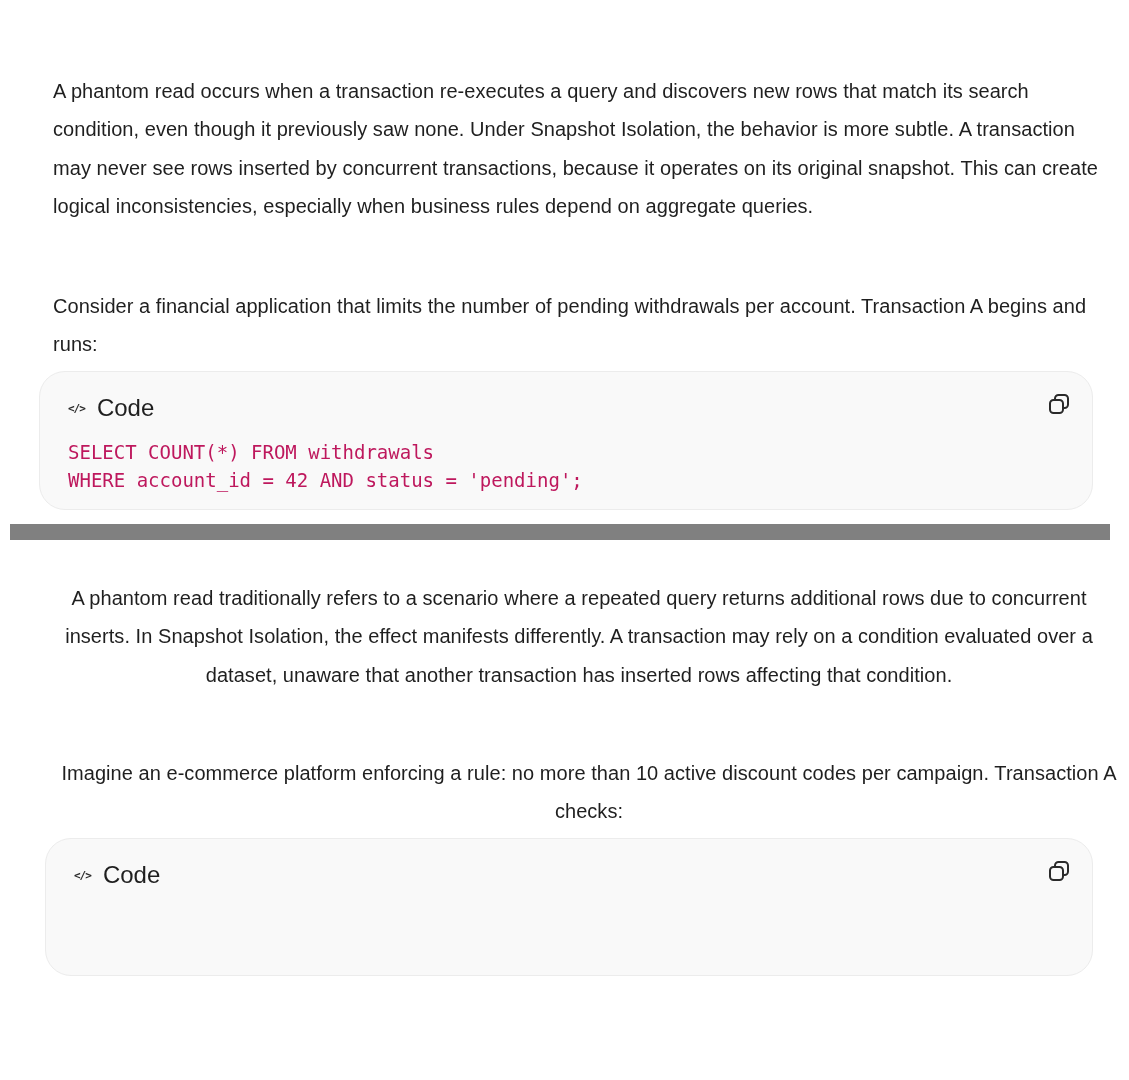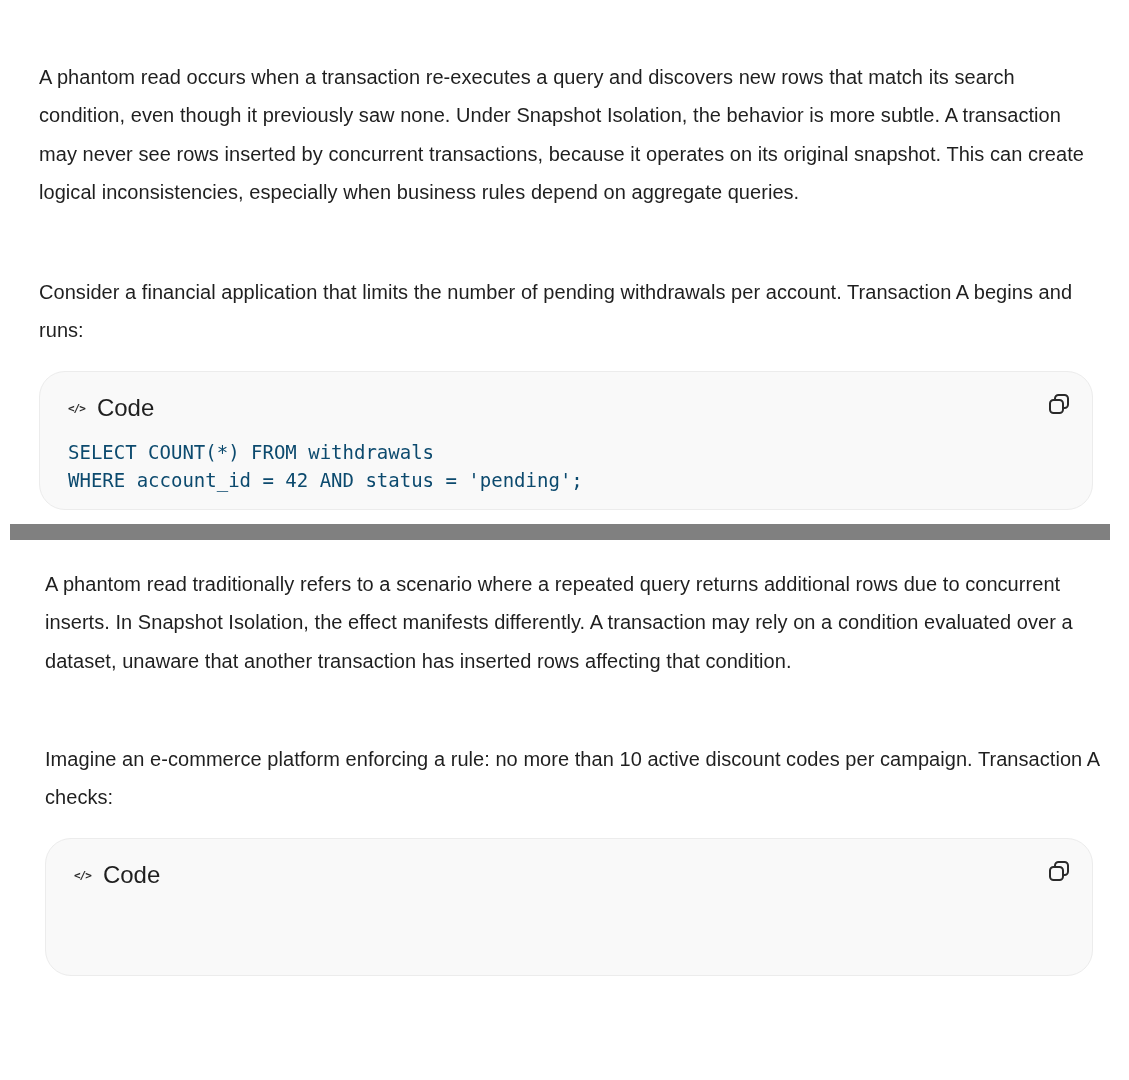--- a/index.html
+++ b/index.html
@@ -14,25 +14,25 @@
       position: relative;
       font-family: "Liberation Sans", "DejaVu Sans", sans-serif;
       color: #1f1f1f;
     }
     .section {
       position: absolute;
       left: 0;
       width: 1129px;
     }
     .section.top { top: 0; height: 524px; }
-    .section.bottom { top: 540px; height: 535px; }
+    .section.bottom { top: 540px; height: 535px; text-align: center; }
 
     .para {
       position: absolute;
-      margin: 0;
+      margin: 14px;
       font-size: 20px;
       line-height: 38.4px;
       letter-spacing: 0.05px;
       color: #1f1f1f;
     }
 
     .code-block {
       position: absolute;
       background: #f9f9f9;
       border: 1px solid #ececec;
@@ -67,21 +67,21 @@
       cursor: pointer;
     }
     .code-body {
       position: absolute;
       left: 28px;
       top: 66px;
       margin: 0;
       font-family: "DejaVu Sans Mono", "Liberation Mono", monospace;
       font-size: 19px;
       line-height: 28px;
-      color: #0c4a6e;
+      color: #be185d;
       white-space: pre;
     }
 
     .divider {
       position: absolute;
       left: 10px;
       top: 524px;
       width: 1100px;
       height: 16px;
       background: #808080;

